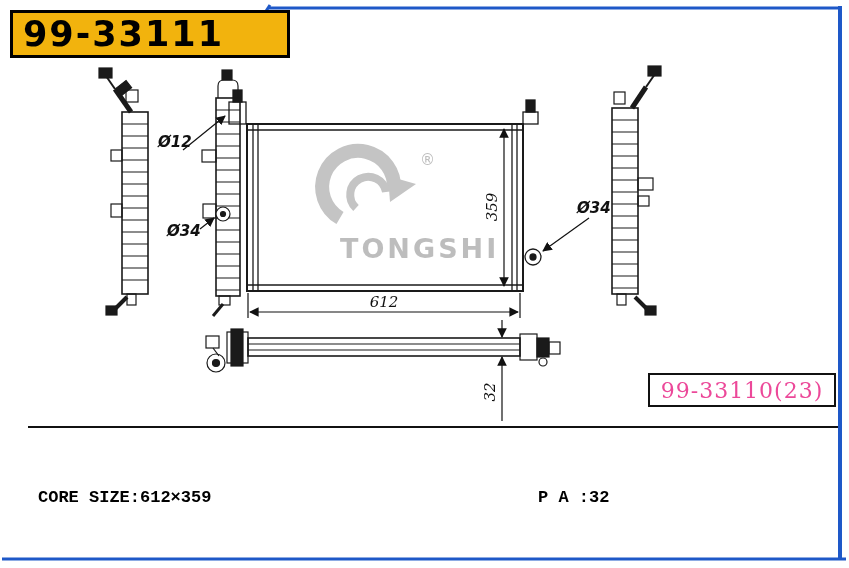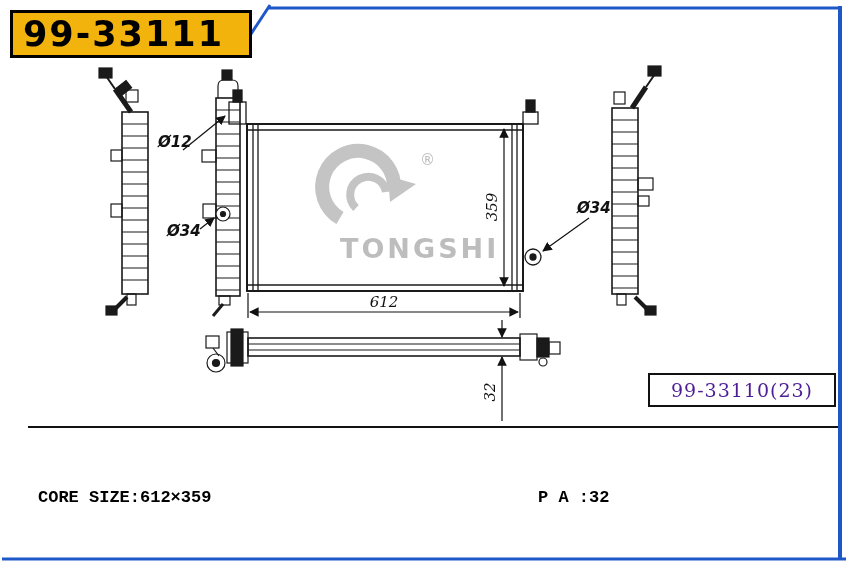--- a/index.html
+++ b/index.html
@@ -1,33 +1,33 @@
 <!DOCTYPE html>
 <html><head>
 <meta charset="utf-8">
 <style>
   * { margin:0; padding:0; box-sizing:border-box; }
   html,body { background:#ffffff; font-family:"Liberation Sans", sans-serif; }
   .page { position:relative; width:849px; height:568px; background:#ffffff; overflow:hidden; }
   .drawing-svg { position:absolute; left:0; top:0; }
 
   .title-box {
-    position:absolute; left:10px; top:10px; width:242px; height:48px;
+    position:absolute; left:10px; top:10px; width:280px; height:48px;
     background:#f2b30d; border:3px solid #000;
     display:flex; align-items:center; padding-left:10px;
     font-family:"DejaVu Sans","Liberation Sans",sans-serif;
     font-weight:700; font-size:35px; letter-spacing:2px; color:#000;
   }
 
   .ref-box {
     position:absolute; left:648px; top:373px; width:188px; height:34px;
     border:2px solid #111; background:#fff;
     display:flex; align-items:center; justify-content:center;
     font-family:"DejaVu Serif","Liberation Serif",serif;
-    font-size:19px; letter-spacing:1px; color:#4c1d95;
+    font-size:22px; letter-spacing:1px; color:#ec4899;
   }
 
   .specs {
     position:absolute; top:433px;
     font-family:"Liberation Mono","DejaVu Sans Mono",monospace;
     font-weight:700; font-size:17px; line-height:26px;
     color:#000; white-space:pre;
   }
   .specs-left  { left:38px; }
   .specs-right { left:538px; }

